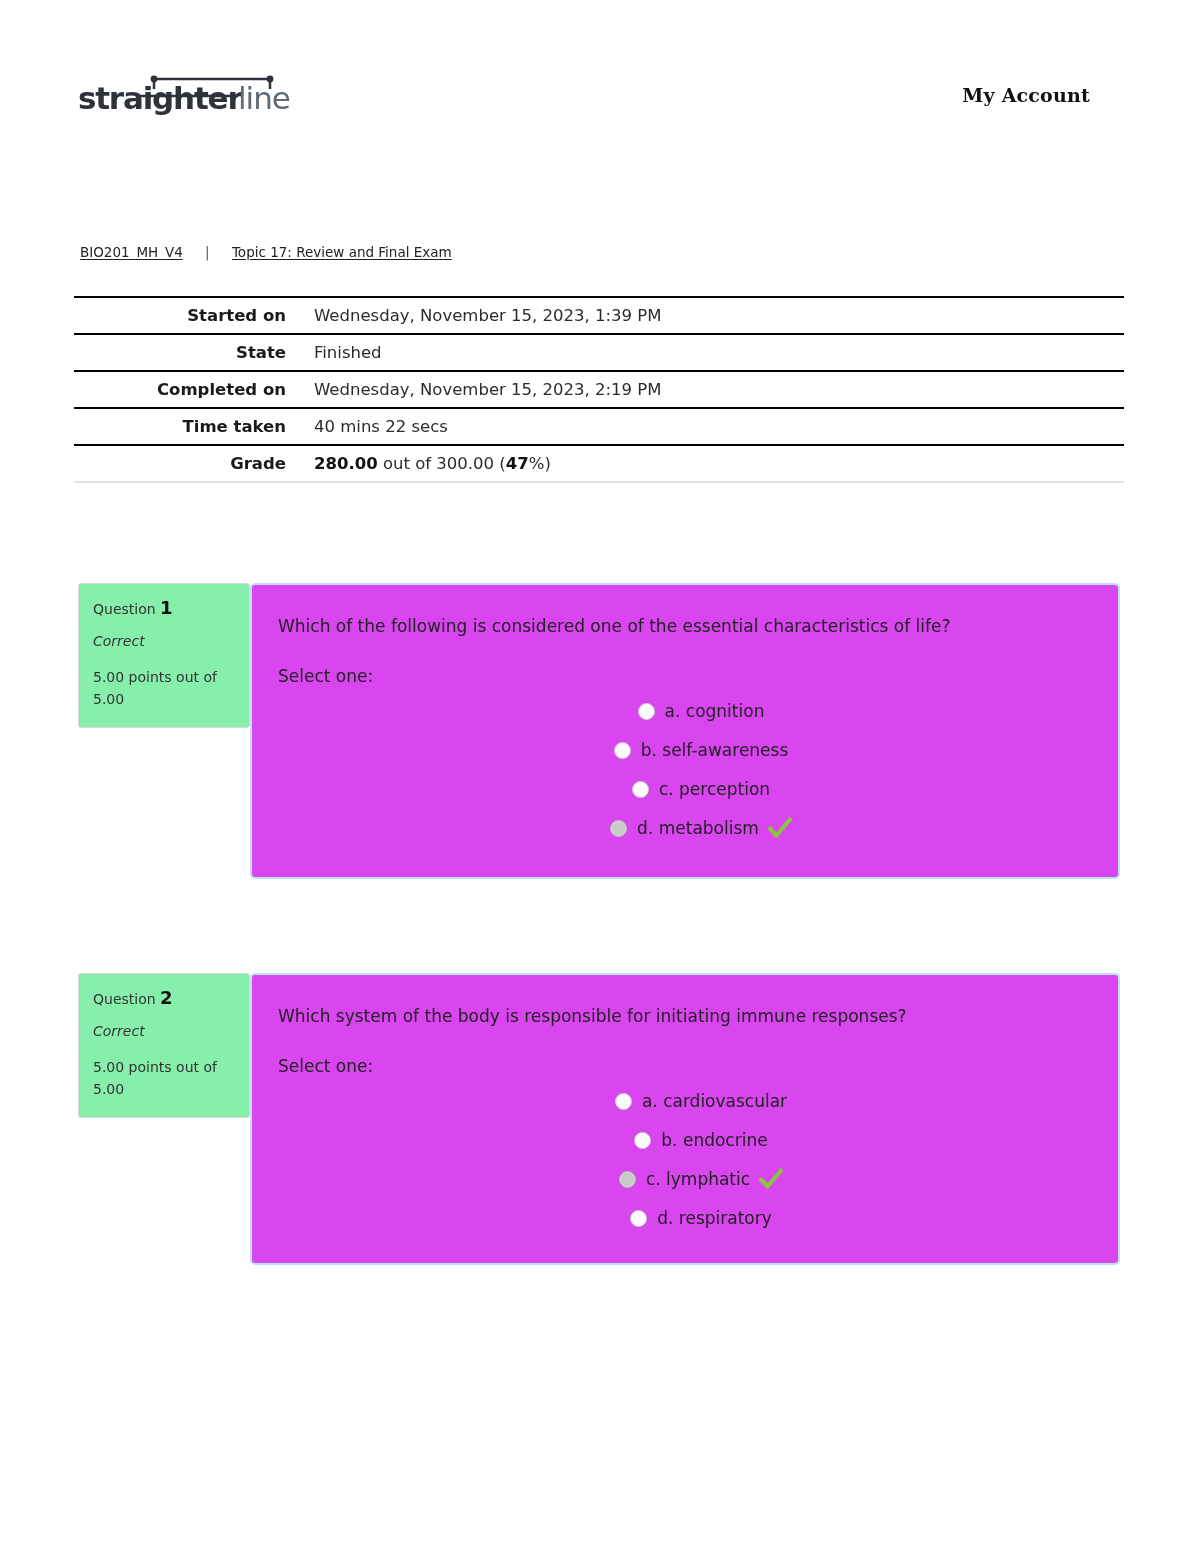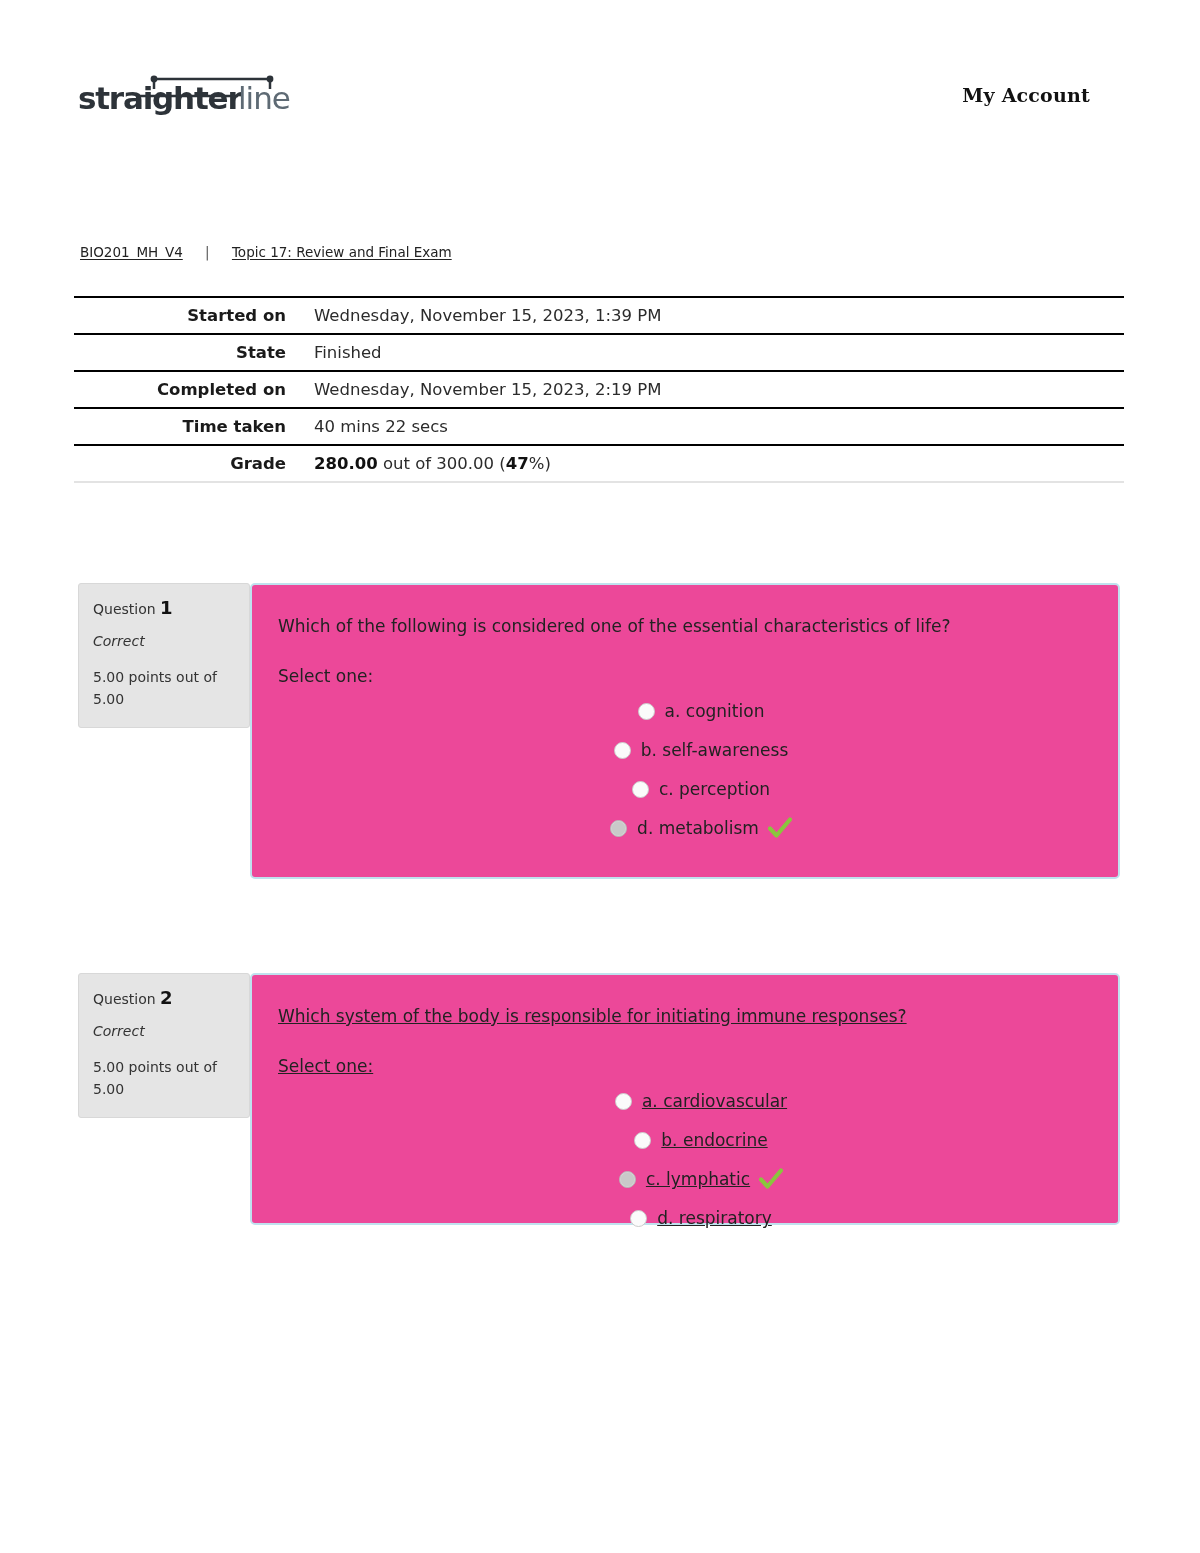--- a/index.html
+++ b/index.html
@@ -107,21 +107,21 @@
   #question-1 { top: 583px; }
   #question-2 { top: 973px; }
 
   .qinfo {
     position: absolute;
     left: 78px;
     top: 0;
     width: 142px;
     border: 1px solid #d8d8d8;
     border-radius: 3px;
-    background: #e5e5e5;
+    background: #86efac;
     padding: 14px 14px 16px 14px;
     box-sizing: content-box;
   }
   .qinfo .q-number {
     font-size: 14px;
     color: #333333;
     margin: 0 0 16px 0;
     line-height: 1.1;
   }
   .qinfo .q-number b {
@@ -142,25 +142,25 @@
     margin: 0;
     line-height: 1.55;
   }
 
   .qcard {
     position: absolute;
     left: 250px;
     width: 870px;
     border: 2px solid #bfe2ee;
     border-radius: 5px;
-    background: #ec4899;
+    background: #d946ef;
     box-sizing: border-box;
   }
   #question-1 .qcard { top: 0; height: 296px; }
-  #question-2 .qcard { top: 0; height: 252px; text-decoration: underline; }
+  #question-2 .qcard { top: 0; height: 292px; }
 
   .qtext {
     margin: 30px 0 0 26px;
     font-size: 17px;
     color: #222222;
     line-height: 1.35;
   }
   .select-one {
     margin: 28px 0 0 26px;
     font-size: 17px;

